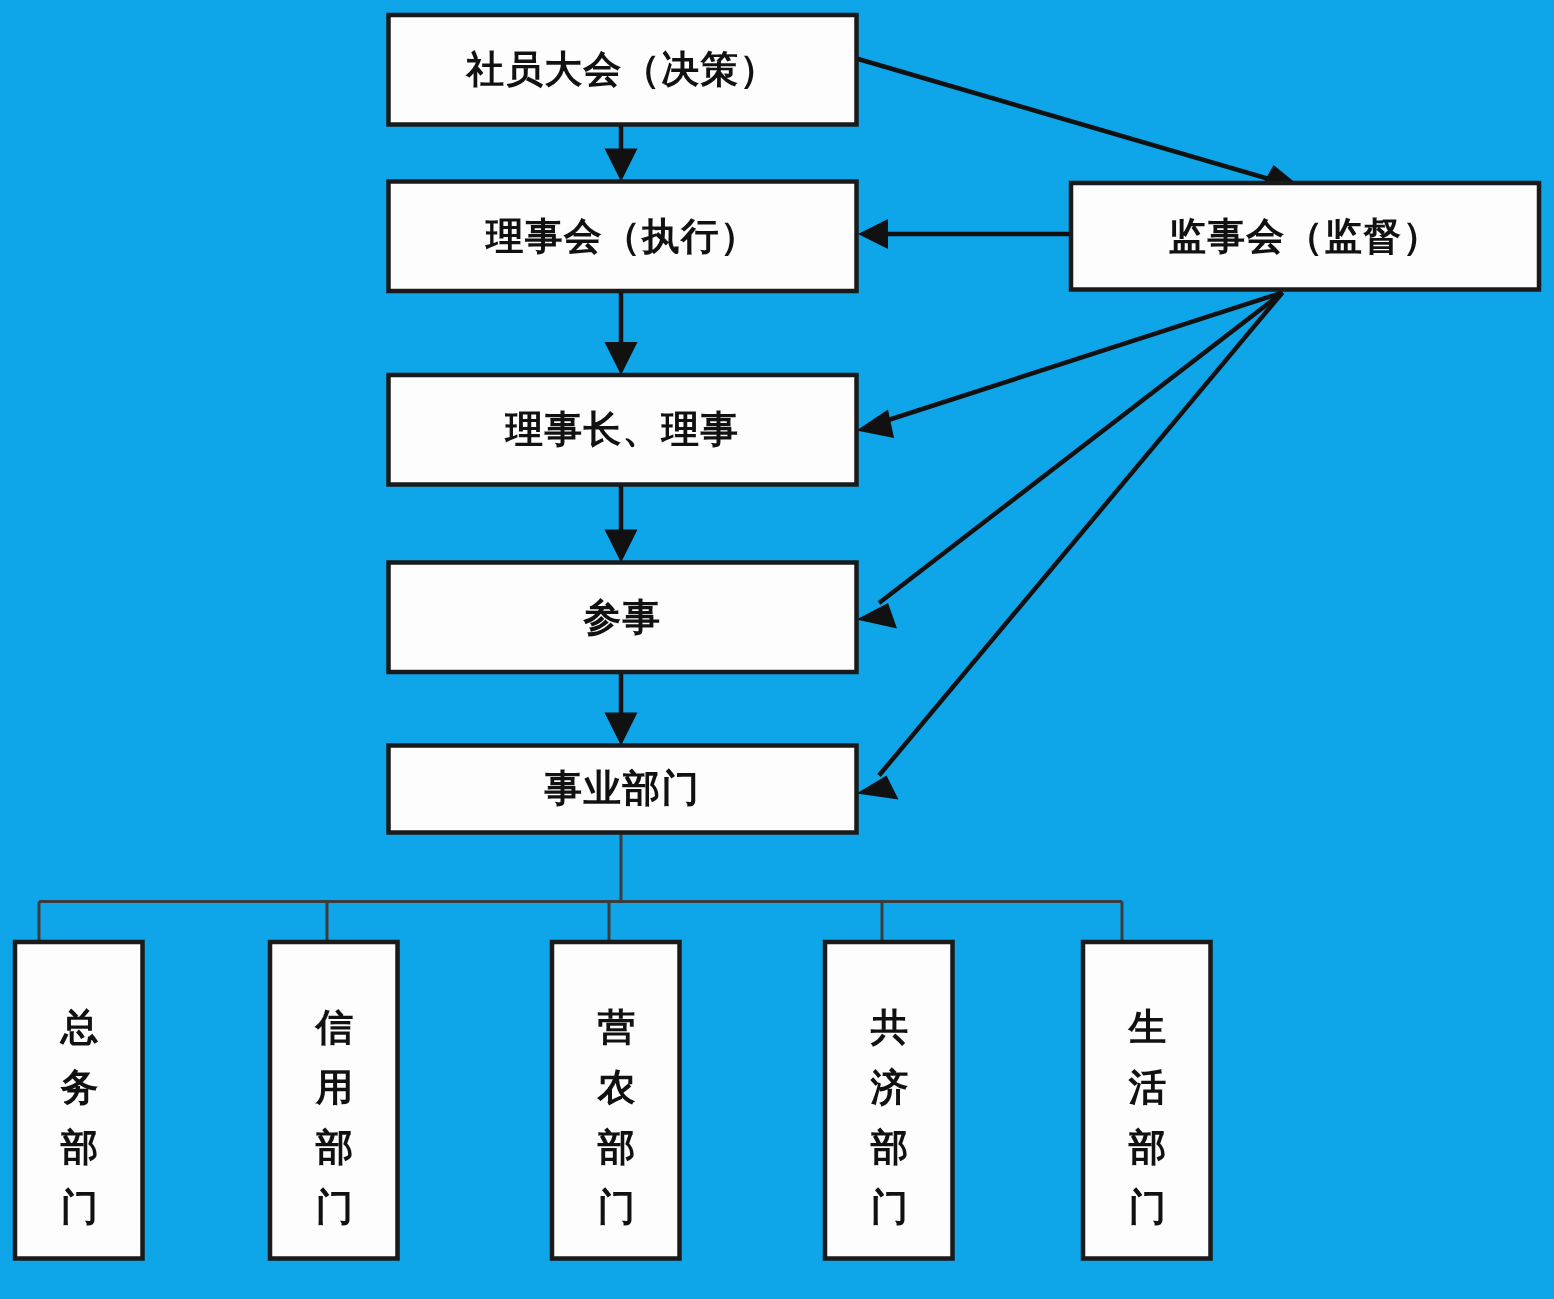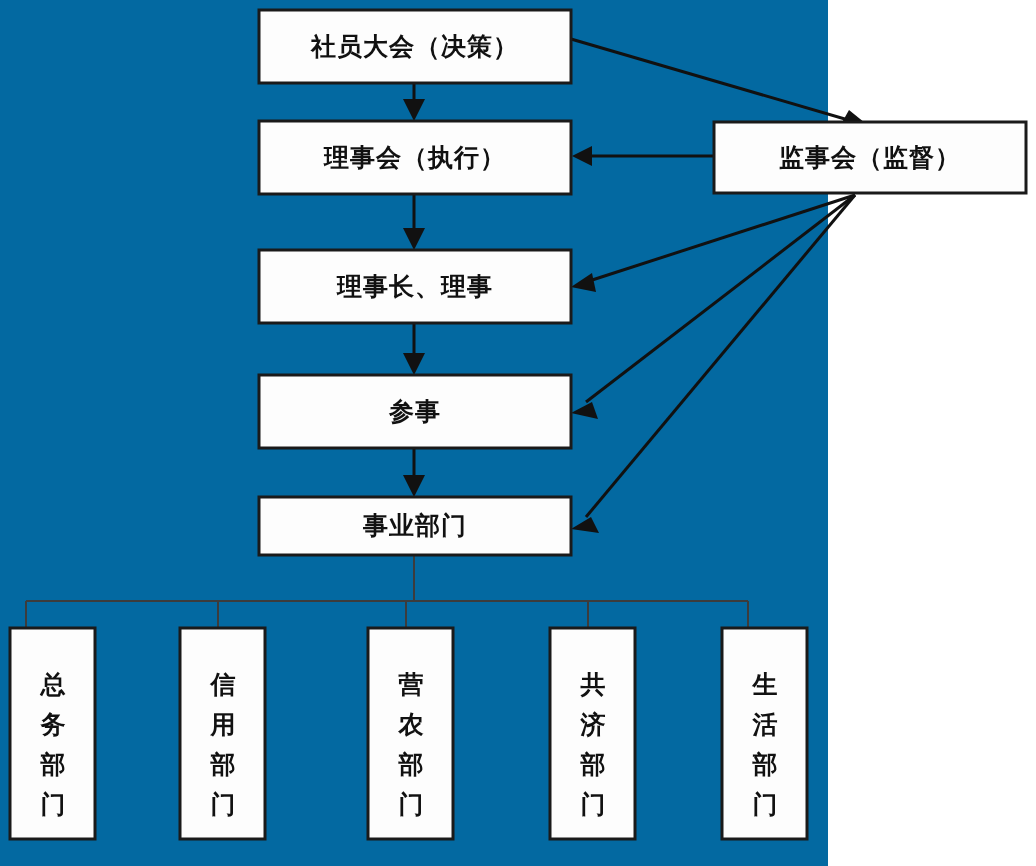--- a/index.html
+++ b/index.html
@@ -8,23 +8,23 @@
     background: #ffffff;
   }
   body {
     width: 1036px;
     height: 866px;
     font-family: "DejaVu Sans", "Liberation Sans", sans-serif;
     overflow: hidden;
   }
   #diagram-root {
     position: relative;
-    width: 828px;
+    width: 1036px;
     height: 866px;
-    background: #0369a1;
+    background: #0ea5e9;
   }
   svg.chart-canvas {
     position: absolute;
     top: 0;
     left: 0;
     width: 1036px;
     height: 866px;
     display: block;
   }
   .node-box {

